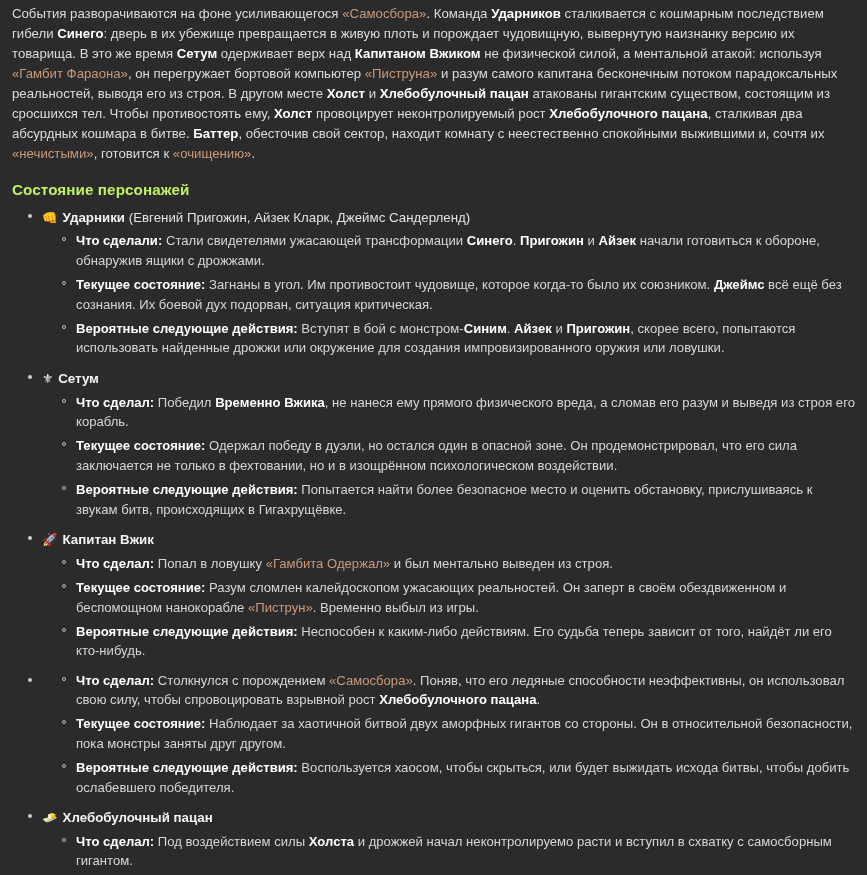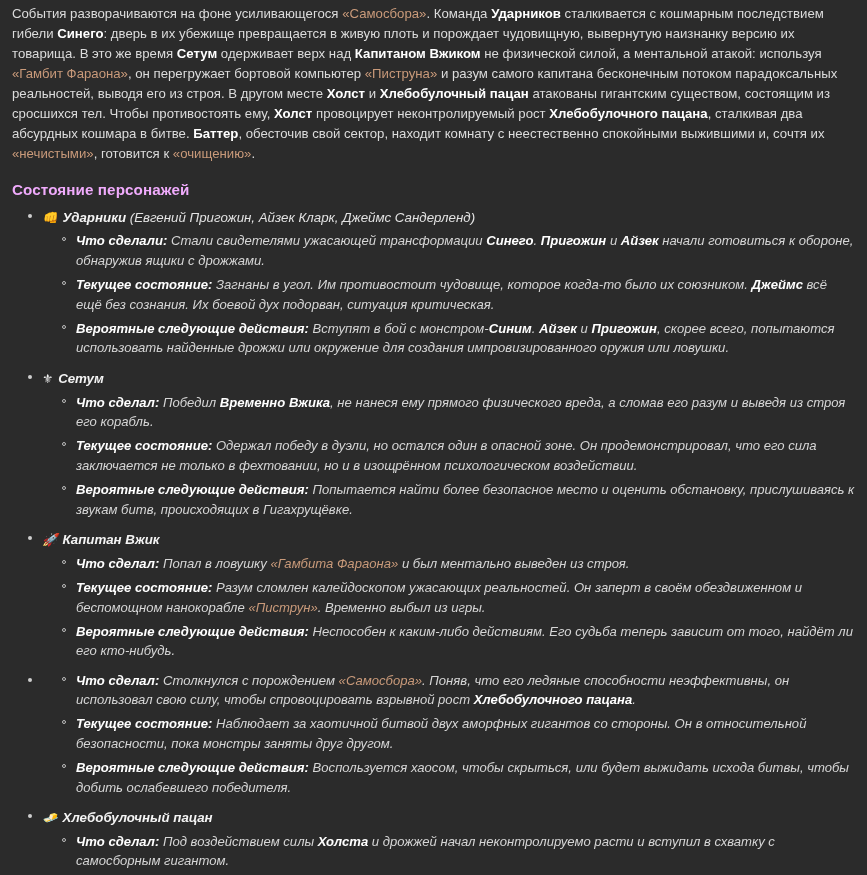--- a/index.html
+++ b/index.html
@@ -32,34 +32,33 @@
     color: #dcdcdc;
     font-size: 13.2px;
     line-height: 1.52;
   }
 
   
   .section-heading {
     margin: 14px 0 6px 4px;
     font-size: 15.2px;
     font-weight: bold;
-    color: #f0abfc;
+    color: #bef264;
     letter-spacing: 0.1px;
   }
 
   
   ul.lvl1 {
     margin: 0;
     padding-left: 34px;
     list-style: none;
   }
   ul.lvl1 > li.char {
     margin: 0 0 2px 0;
     position: relative;
-    font-style: italic;
   }
   ul.lvl1 > li.char::before,
   ul.lvl1 > li.plain::before {
     content: "";
     position: absolute;
     left: -14px;
     top: 7px;
     width: 4px;
     height: 4px;
     border-radius: 50%;
@@ -175,21 +174,21 @@
       </ul>
     </li>
 
     <li class="char">
       <div class="char-head">
         <span class="emoji">🚀</span><span>Капитан Вжик</span>
       </div>
       <ul class="lvl2">
         <li>
           <span class="lbl">Что сделал:</span>
-          Попал в ловушку <span class="q">«Гамбита Фараона»</span> и был ментально выведен из строя.
+          Попал в ловушку <span class="q">«Гамбита Одержал»</span> и был ментально выведен из строя.
         </li>
         <li>
           <span class="lbl">Текущее состояние:</span>
           Разум сломлен калейдоскопом ужасающих реальностей. Он заперт в своём обездвиженном и беспомощном нанокорабле <span class="q">«Пиструн»</span>. Временно выбыл из игры.
         </li>
         <li>
           <span class="lbl">Вероятные следующие действия:</span>
           Неспособен к каким-либо действиям. Его судьба теперь зависит от того, найдёт ли его кто-нибудь.
         </li>
       </ul>

